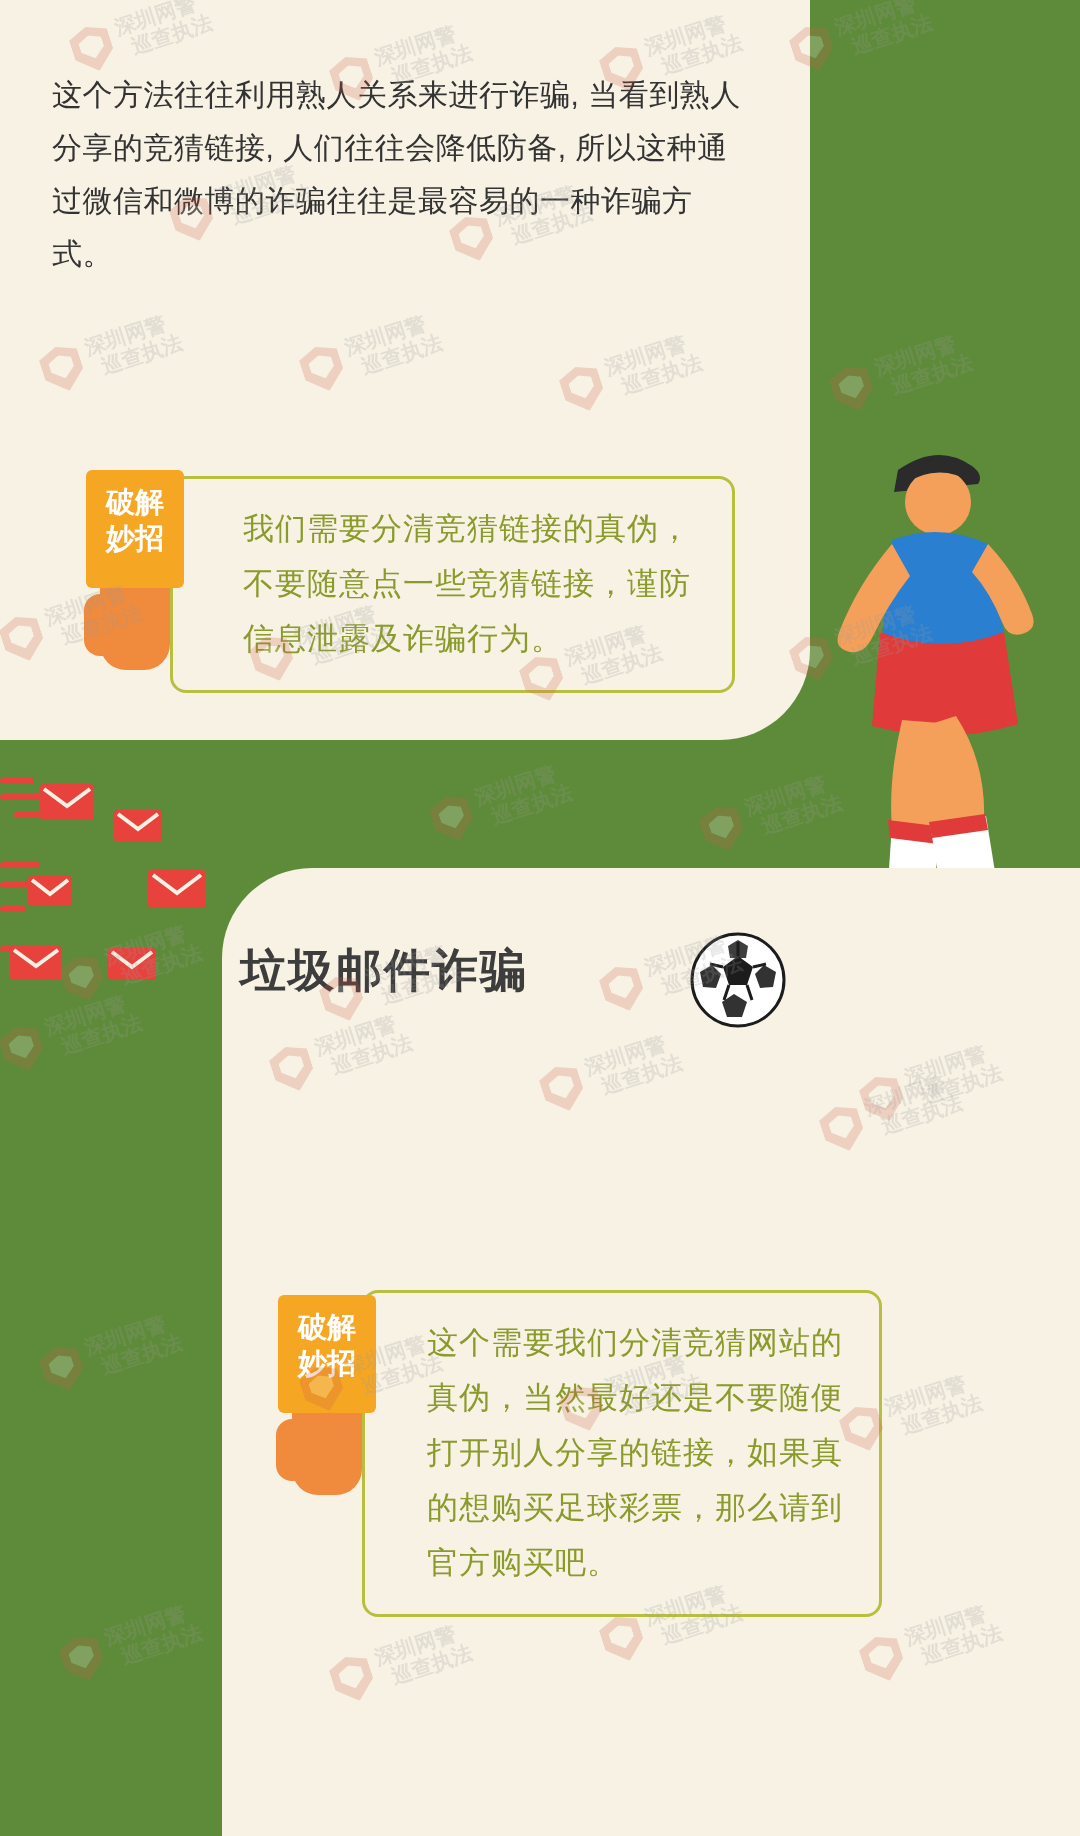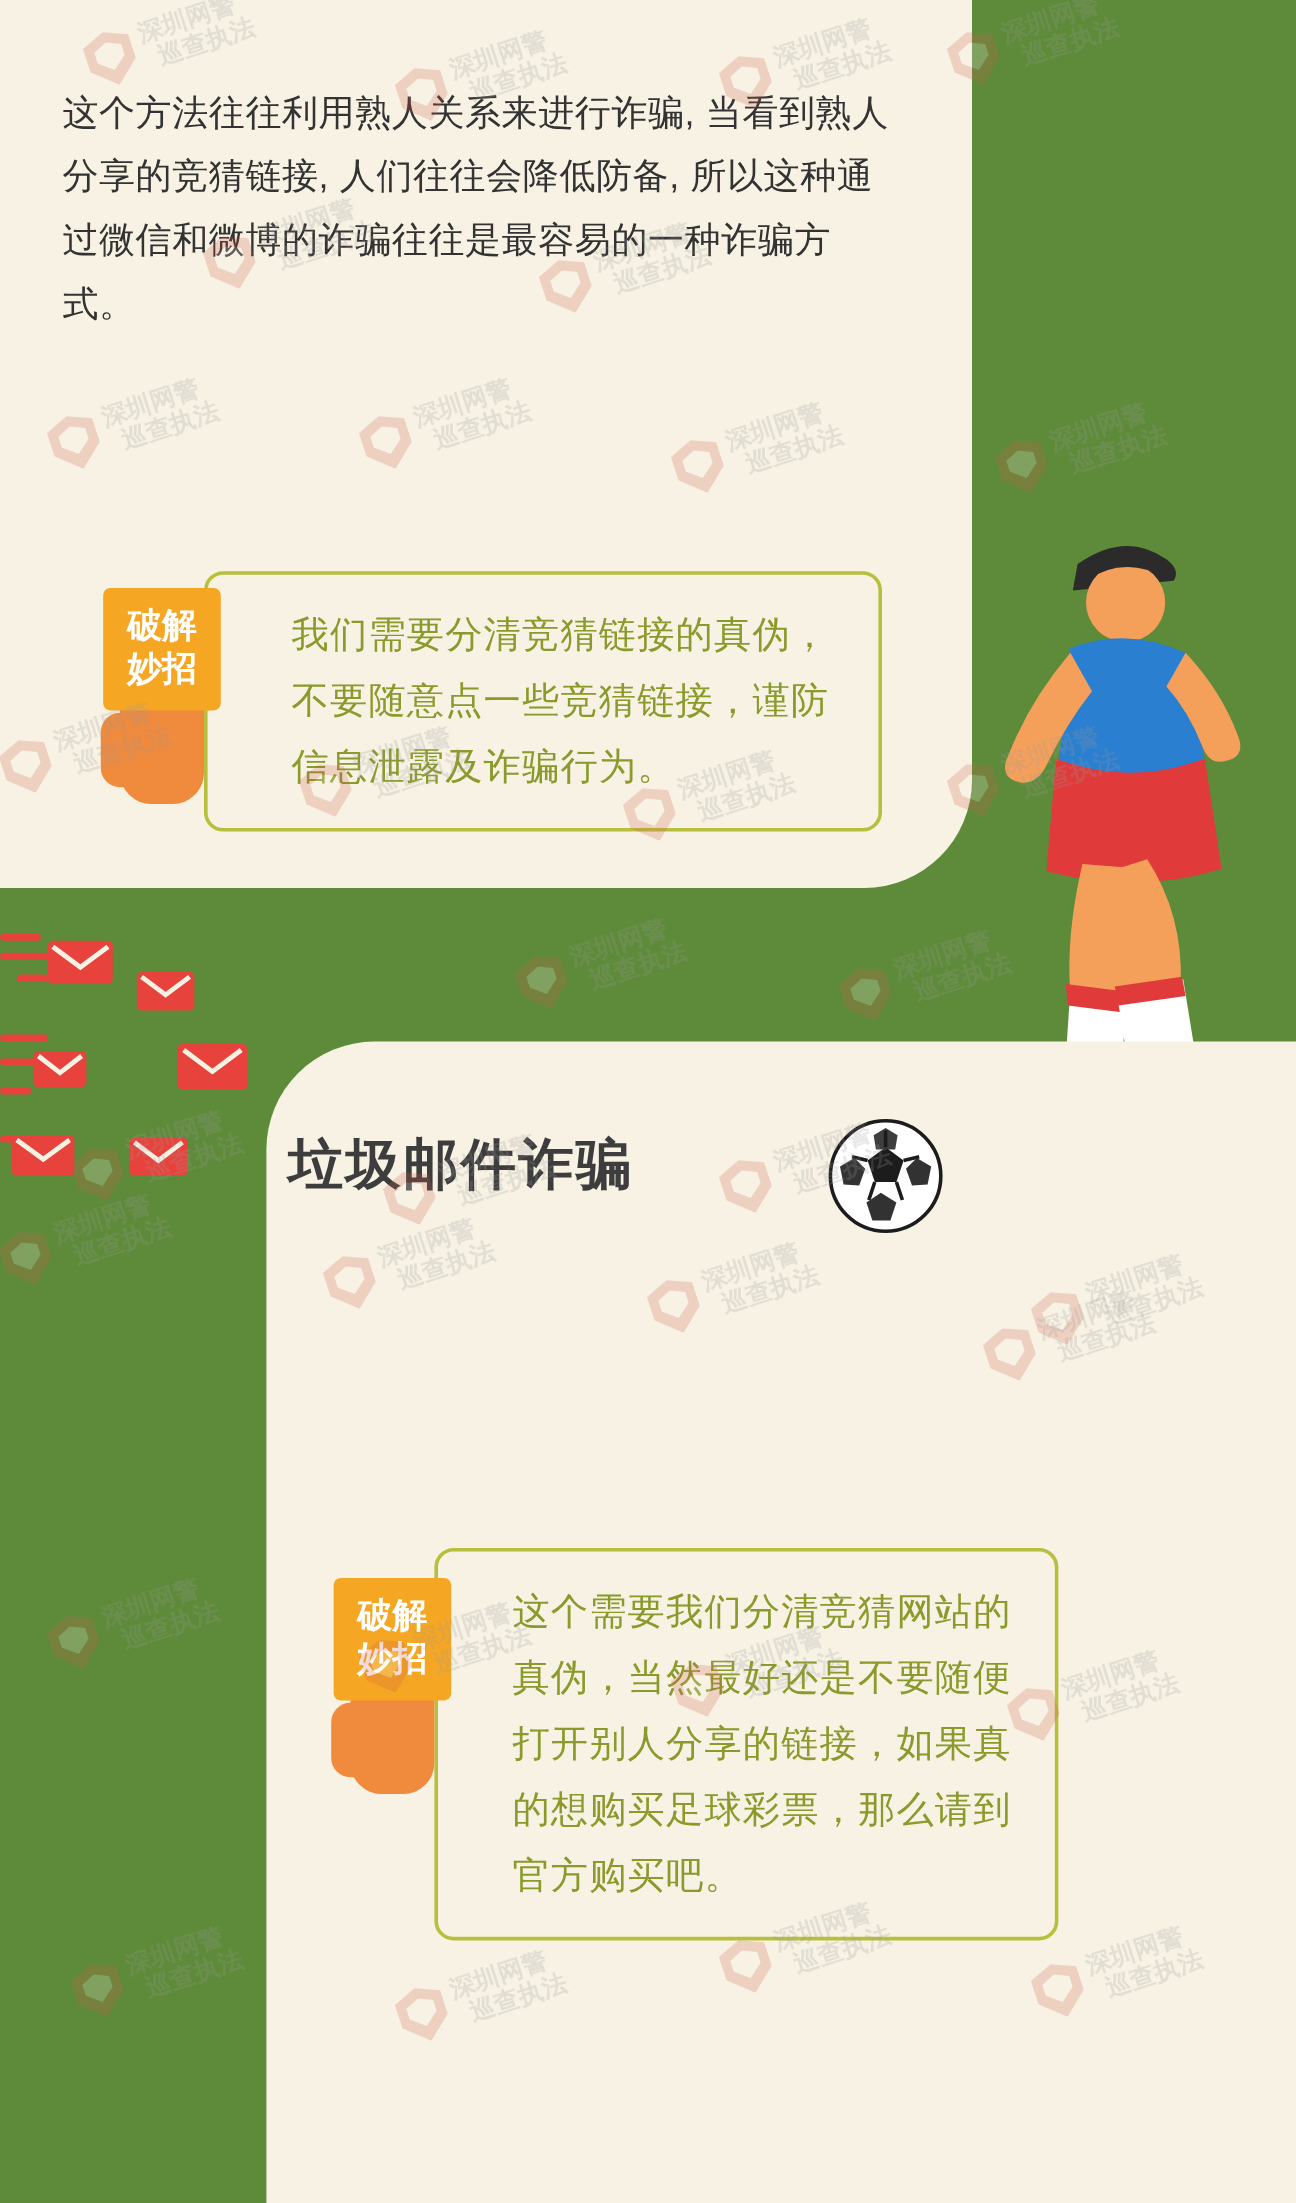--- a/index.html
+++ b/index.html
@@ -75,24 +75,23 @@
 
   .tip-tag {
     position: absolute;
     width: 98px;
     background: #f5a623;
     color: #fff;
     font-size: 29px;
     font-weight: bold;
     line-height: 36px;
     text-align: center;
-    padding: 14px 0 16px 0;
+    padding: 14px 0 32px 0;
     border-radius: 6px;
     z-index: 5;
-    margin-top: 20px;
   }
   .tip-hand {
     position: absolute;
     width: 70px;
     background: #f08a3c;
     border-radius: 10px 10px 26px 26px;
     z-index: 4;
   }
   .tip-hand::before {
     content: "";

